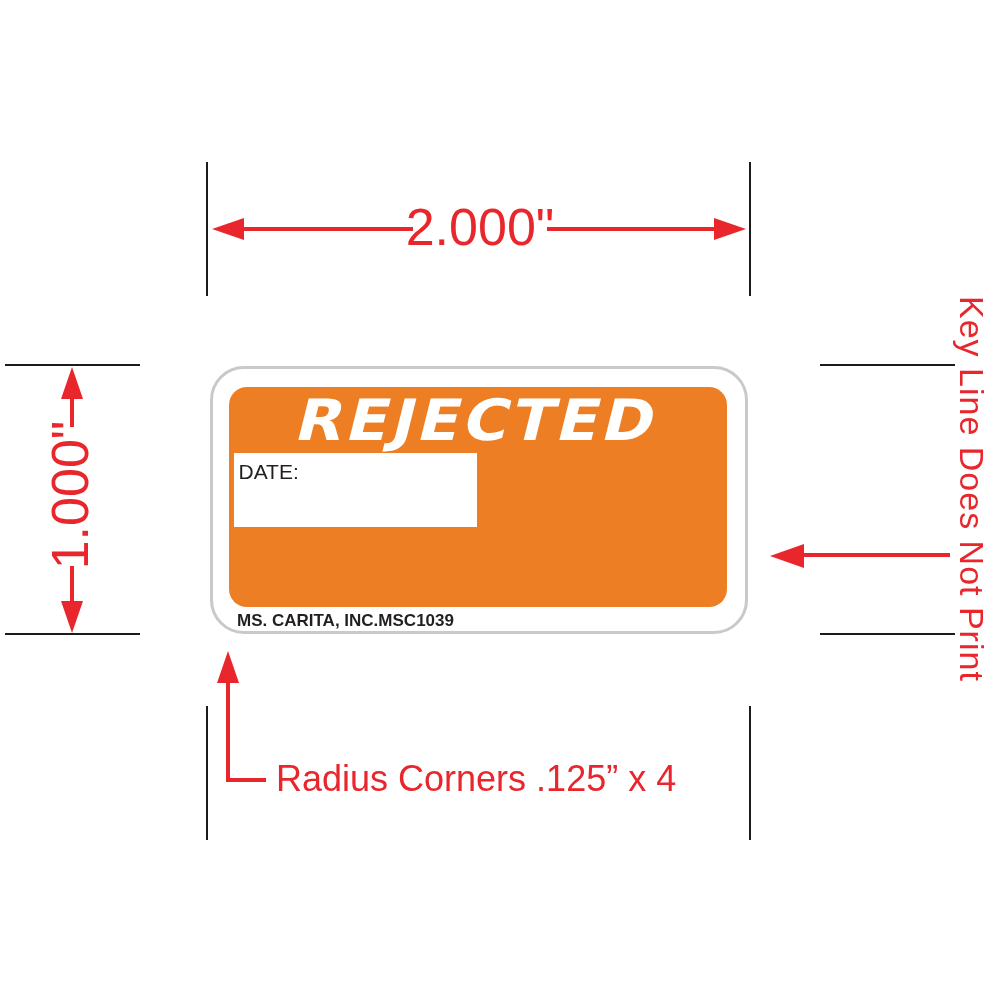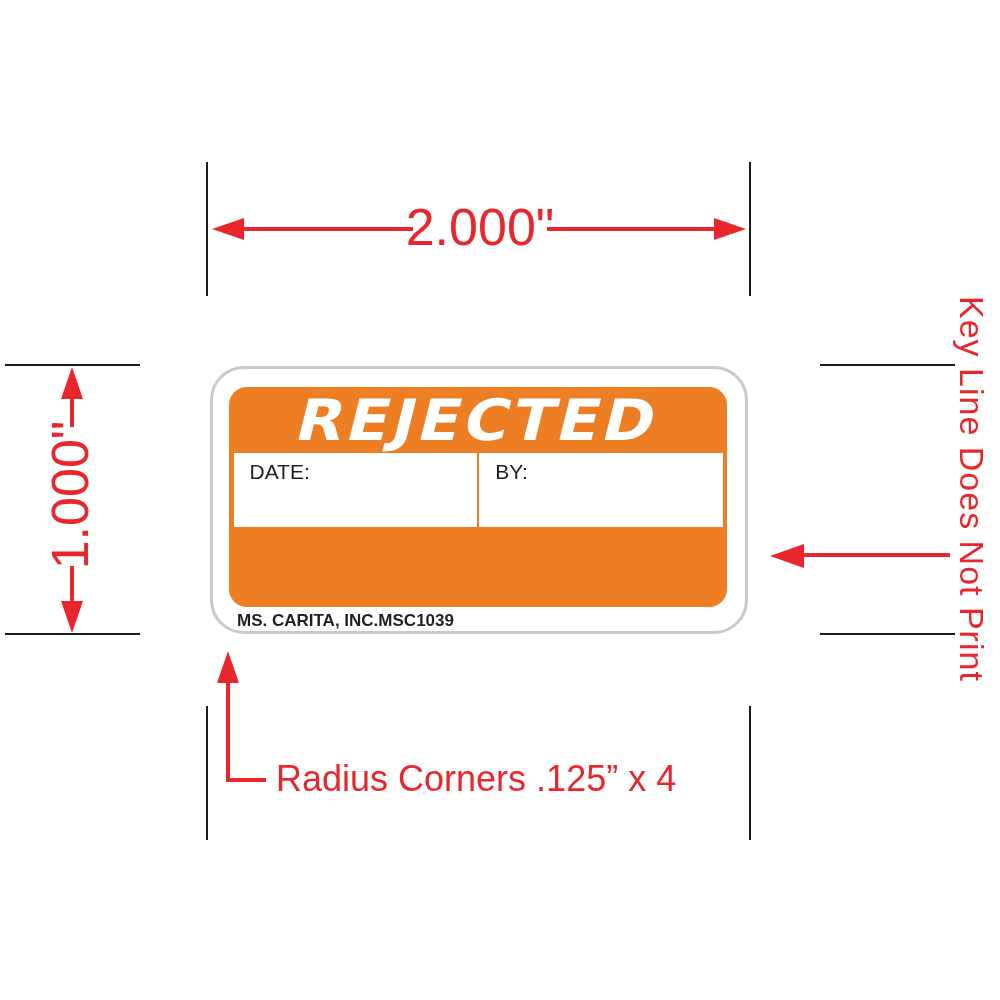--- a/index.html
+++ b/index.html
@@ -39,21 +39,21 @@
            background:#fff;border:3px solid var(--keyline);border-radius:34px;}
   .orange-box{position:absolute;left:229px;top:387px;width:498px;height:220px;
               background:var(--orange);border-radius:18px;overflow:hidden;
               display:flex;flex-direction:column;padding:0 4.5px 4.5px 4.5px;}
   .obx-header{height:66px;flex:none;display:flex;align-items:center;justify-content:center;}
   .obx-title{color:#fff;font-family:"DejaVu Sans","Liberation Sans",sans-serif;
              font-weight:bold;font-size:57px;line-height:1;letter-spacing:3px;
              transform:scaleX(1.08) skewX(-13deg);}
   .obx-grid{flex:1;display:grid;grid-template-columns:1fr 1fr;grid-template-rows:1fr 1fr;
             gap:2.5px;background:var(--orange);}
-  .cell{background:#fff;padding:7px 0 0 16px;color:var(--ink);font-size:21px;line-height:1.15;}
+  .cell{background:#fff;padding:7px 0 0 5px;color:var(--ink);font-size:21px;line-height:1.15;}
   .label-footer{position:absolute;left:237px;top:612px;width:485px;display:flex;
                 justify-content:flex-start;color:var(--ink);font-size:17px;
                 font-weight:bold;line-height:1.1;}
 </style>
 </head>
 <body>
 
 <div class="canvas">
 
   <div class="tick-v" style="left:206px;top:162px;"></div>
@@ -81,21 +81,20 @@
     <div class="ah ah-down" style="left:61px;top:601px;"></div>
   </div>
 
   <div class="keyline"></div>
   <div class="orange-box">
     <div class="obx-header">
       <span class="obx-title">REJECTED</span>
     </div>
     <div class="obx-grid">
       <div class="cell">DATE:</div>
-      <div class="cell">BY:</div>
     </div>
   </div>
   <div class="label-footer">
     <span>MS. CARITA, INC.</span>
     <span>MSC1039</span>
   </div>
 
   <div>
     <div class="ah ah-left" style="left:770px;top:544px;border-top-width:12px;border-bottom-width:12px;border-right-width:34px;"></div>
     <div class="dim-line-h" style="left:801px;top:553px;width:149px;"></div>

